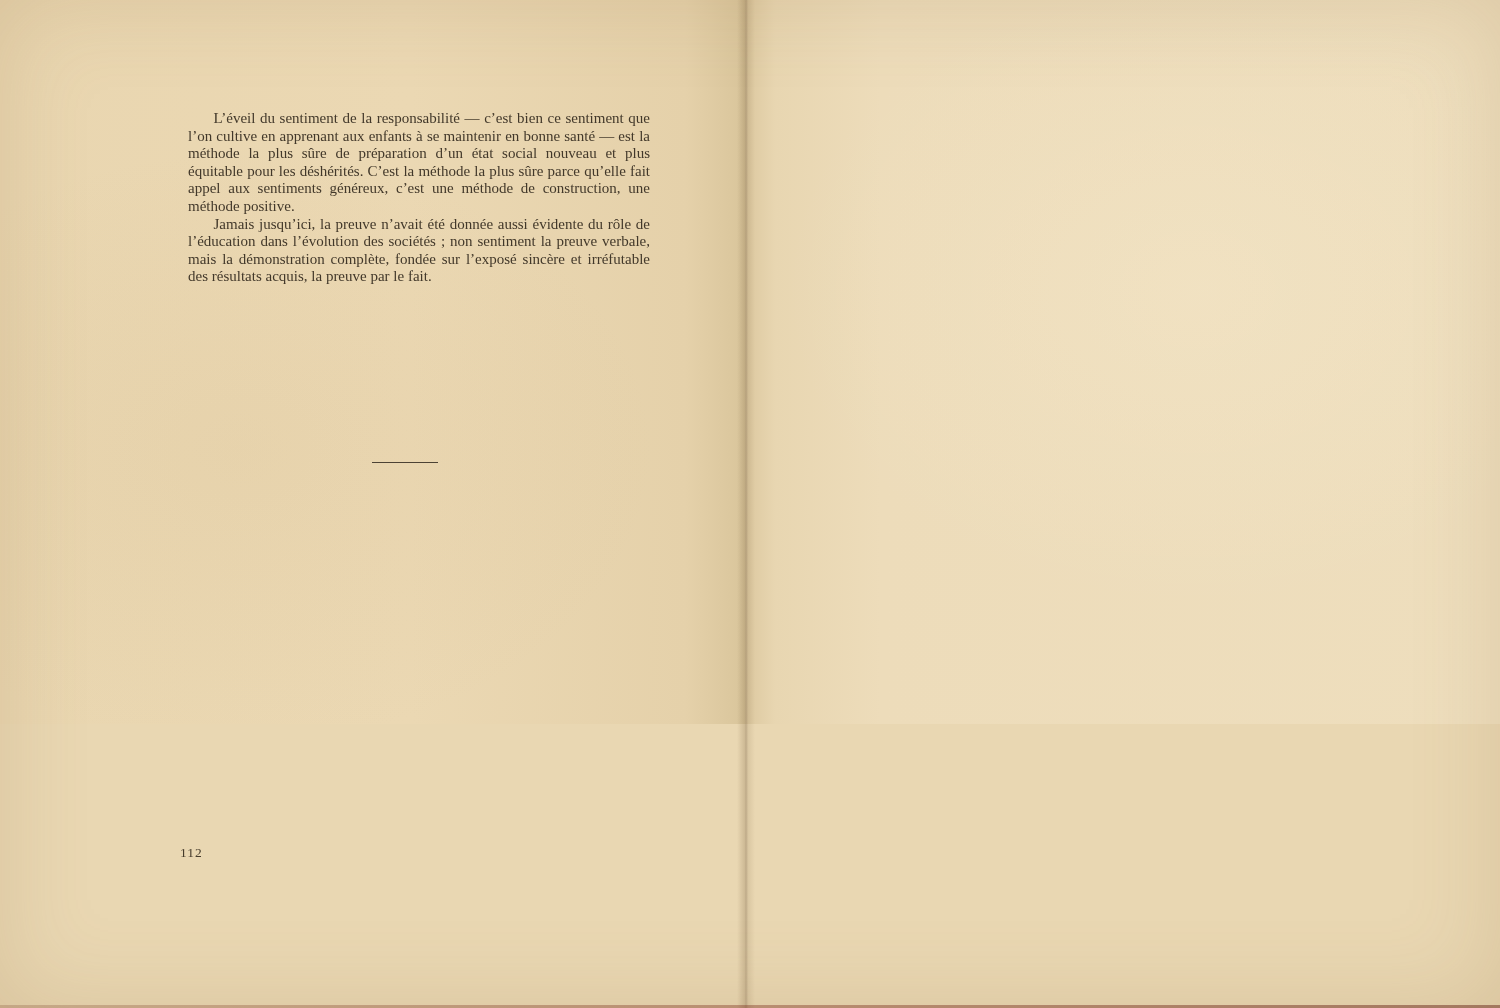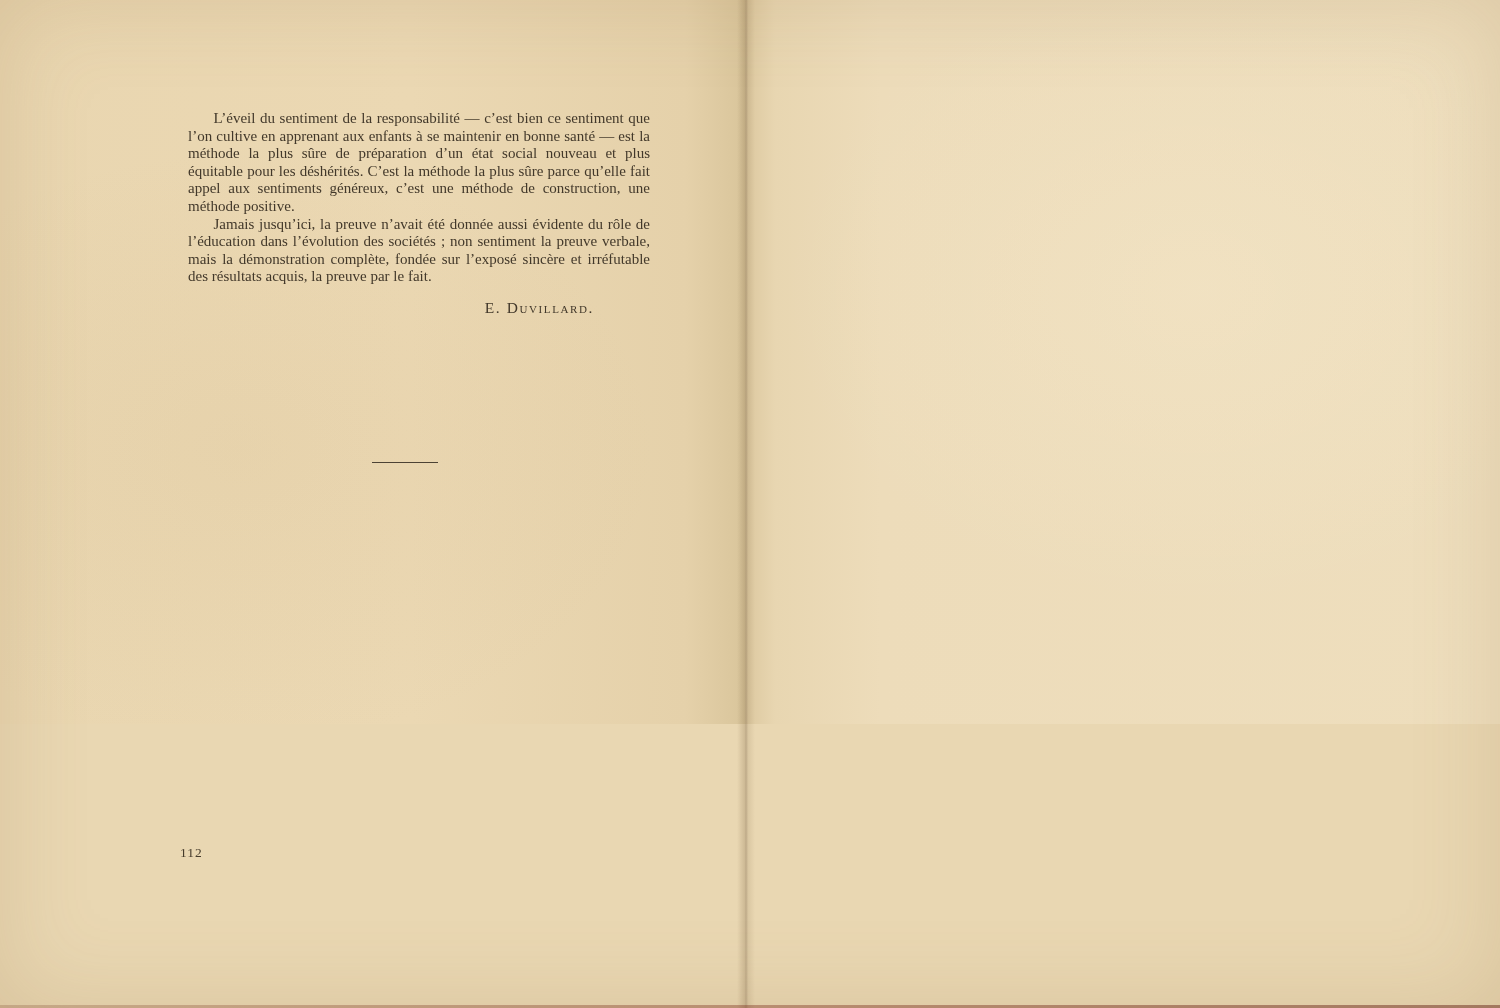--- a/index.html
+++ b/index.html
@@ -51,21 +51,20 @@
 </head>
 <body>
 
 <div class="spread">
 
   <div class="page page-left">
     <div class="lp-text">
       <p>L’éveil du sentiment de la responsabilité — c’est bien ce sentiment que l’on cultive en apprenant aux enfants à se maintenir en bonne santé — est la méthode la plus sûre de préparation d’un état social nouveau et plus équitable pour les déshérités. C’est la méthode la plus sûre parce qu’elle fait appel aux sentiments généreux, c’est une méthode de construction, une méthode positive.</p>
       <p>Jamais jusqu’ici, la preuve n’avait été donnée aussi évidente du rôle de l’éducation dans l’évolution des sociétés ; non sentiment la preuve verbale, mais la démonstration complète, fondée sur l’exposé sincère et irréfutable des résultats acquis, la preuve par le fait.</p>
     </div>
-    <div class="signature">E. Duvillard.</div>
     <div class="lp-rule"></div>
     <div class="folio folio-left">112</div>
   </div>
 
   <div class="page page-right">
     
     
     
     
   </div>

